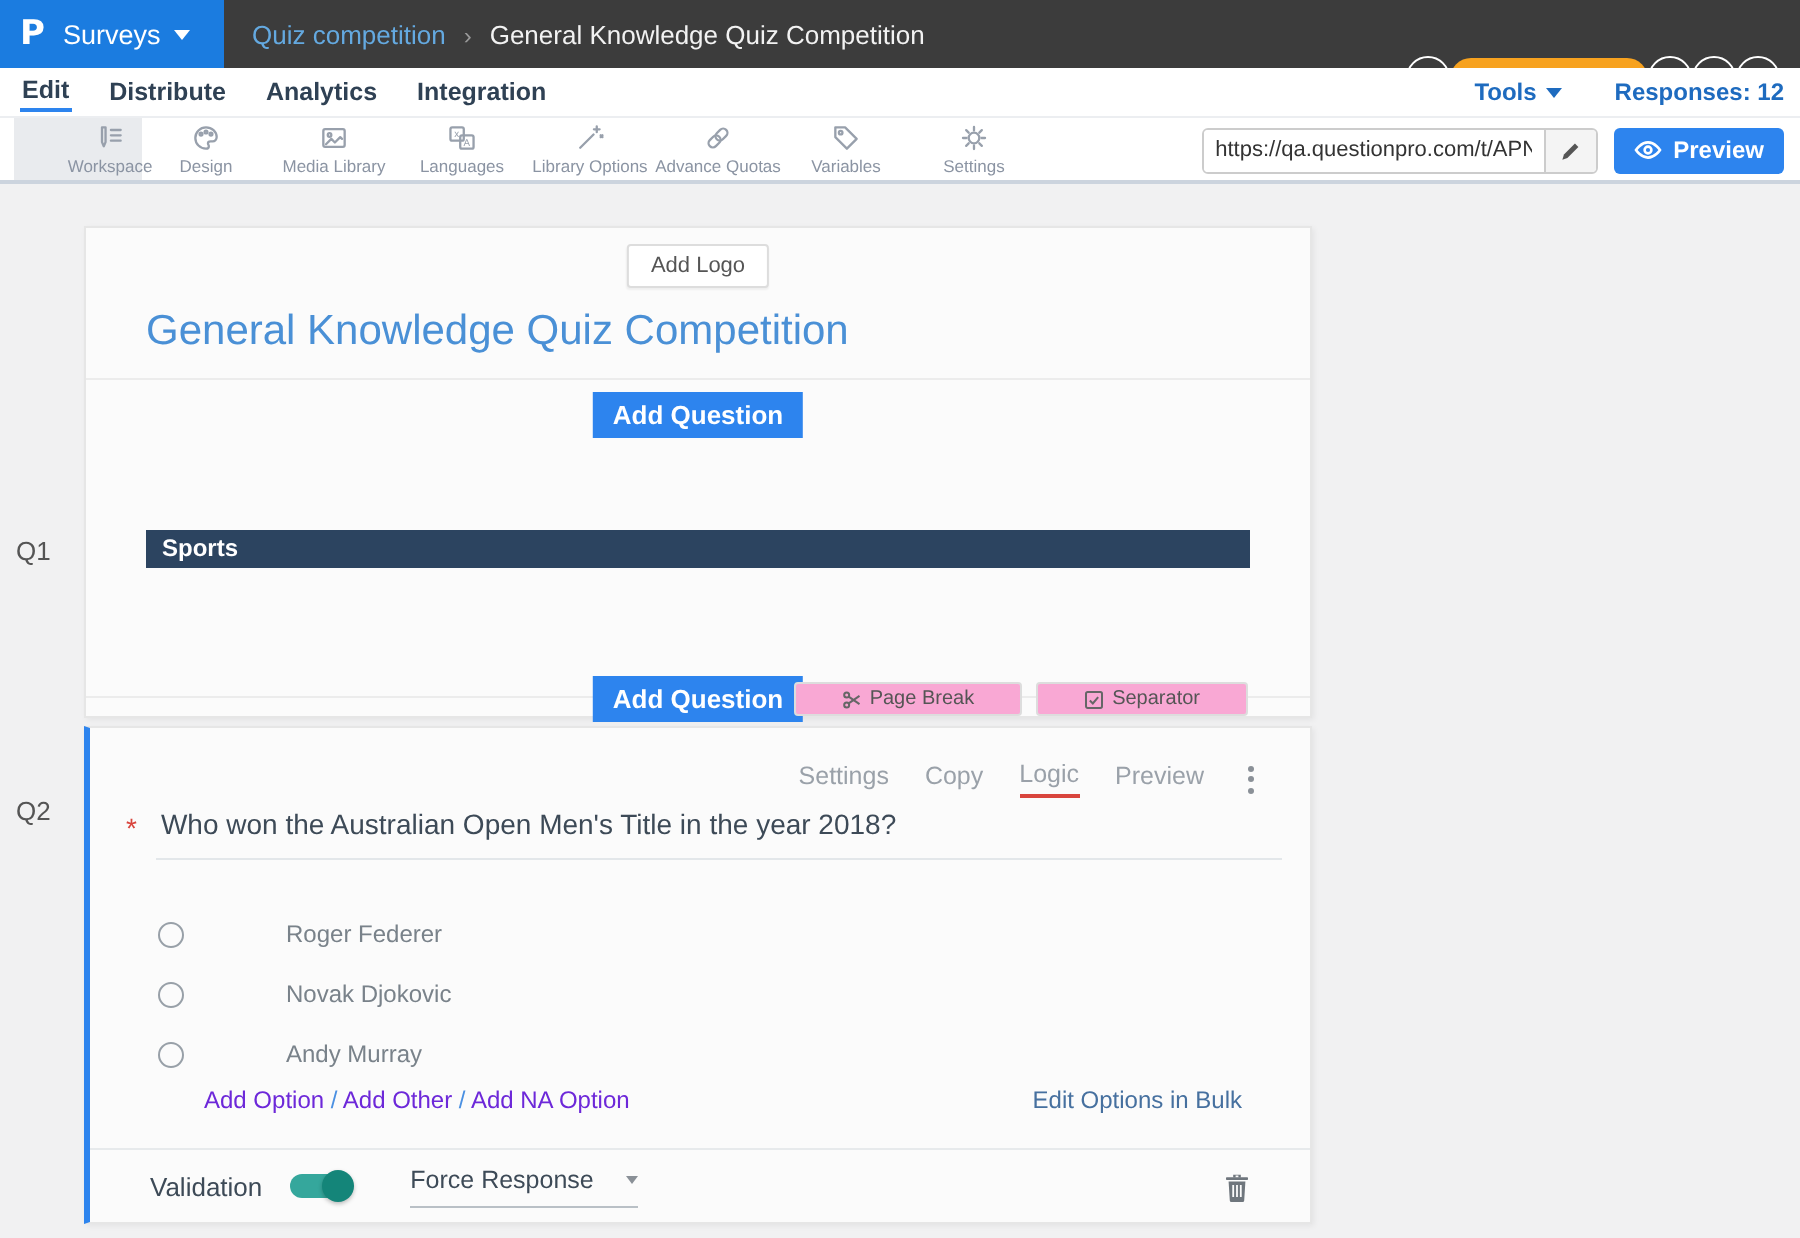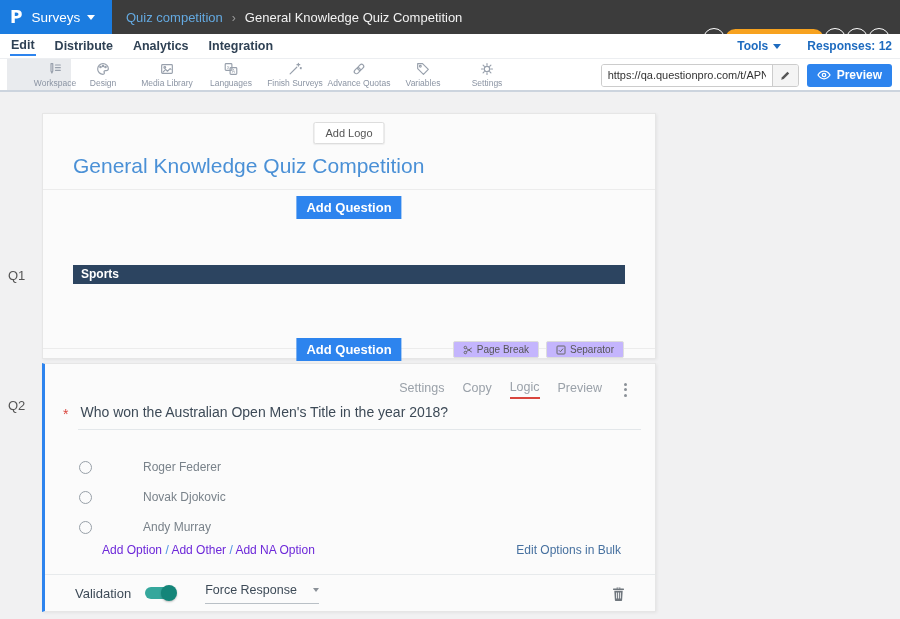--- a/index.html
+++ b/index.html
@@ -48,21 +48,21 @@
   .q-label { position:absolute; left:8px; font-size:13px; color:#555; }
   .card { position:absolute; left:42px; width:614px; background:#fbfbfb; border:1px solid #e6e6e6; box-shadow:1px 1px 3px rgba(0,0,0,0.06); }
   .card1 { top:21px; height:246px; }
   .card2 { top:271px; height:249px; border-left:3px solid #2d84ee; }
   .divider { position:absolute; left:0; right:0; height:1px; background:#ececec; }
   .add-logo-btn { position:absolute; top:8px; left:50%; transform:translateX(-50%); background:#fff; border:1px solid #ddd; border-radius:2px; font-size:11px; color:#555; padding:4px 11px; cursor:pointer; box-shadow:0 1px 1px rgba(0,0,0,0.05); }
   .survey-title { position:absolute; top:40px; left:30px; font-size:21px; color:#4a90d6; cursor:pointer; }
   .add-q-btn { position:absolute; left:50%; transform:translateX(-50%); background:#2d84ee; border:none; border-radius:0; color:#fff; font-size:13px; font-weight:bold; padding:4px 10px; cursor:pointer; z-index:2; }
   .sports-bar { position:absolute; top:151px; left:30px; width:552px; height:19px; background:#2c4460; color:#fff; font-size:12px; font-weight:bold; line-height:19px; padding-left:8px; cursor:pointer; }
   .pb-sep-row { position:absolute; top:227px; right:31px; display:flex; gap:7px; z-index:2; }
-  .mini-btn { background:#c4b5fd; border:1px solid #ddd; border-radius:2px; font-size:10px; color:#555; padding:2px 9px; display:flex; align-items:center; gap:4px; cursor:pointer; }
+  .mini-btn { background:#f9a8d4; border:1px solid #ddd; border-radius:2px; font-size:10px; color:#555; padding:2px 23px; display:flex; align-items:center; gap:4px; cursor:pointer; }
   .mini-btn svg { width:10px; height:10px; stroke:#666; fill:none; stroke-width:1.2; }
 
   
   .tabs-row { position:absolute; top:16px; right:26px; display:flex; align-items:center; gap:18px; }
   .tab { font-size:12.5px; color:#9aa1a9; cursor:pointer; padding-bottom:3px; }
   .tab.active { border-bottom:2px solid #d9453d; }
   .dots { display:flex; flex-direction:column; gap:2.5px; margin-left:2px; cursor:pointer; padding:2px; }
   .dots i { width:3px; height:3px; border-radius:50%; background:#8a9097; }
   .q-row { position:absolute; top:40px; left:18px; right:14px; display:flex; align-items:flex-start; }
   .req-star { color:#d9453d; font-size:14px; margin:2px 10px 0 0; }
@@ -169,21 +169,21 @@
       <text x="9.9" y="13.3" font-size="5.5" stroke="none" fill="#98a0ac">A</text>
     </svg>
     <span class="tool-label">Languages</span>
   </div>
   <div class="tool-tab">
     <svg viewBox="0 0 18 18">
       <path d="M3.5 14.5L11 7"></path>
         <path d="M12.8 2.5v3.2M11.2 4.1h3.2"></path>
         <path d="M15 7.5l1 1M16 7.5l-1 1"></path>
     </svg>
-    <span class="tool-label">Finish Surveys</span>
+    <span class="tool-label">Library Options</span>
   </div>
   <div class="tool-tab">
     <svg viewBox="0 0 18 18">
       <g transform="rotate(-45 9 9)">
           <rect x="2.5" y="6.6" width="7.5" height="4.8" rx="2.4"></rect>
           <rect x="8" y="6.6" width="7.5" height="4.8" rx="2.4"></rect>
         </g>
     </svg>
     <span class="tool-label">Advance Quotas</span>
   </div>

